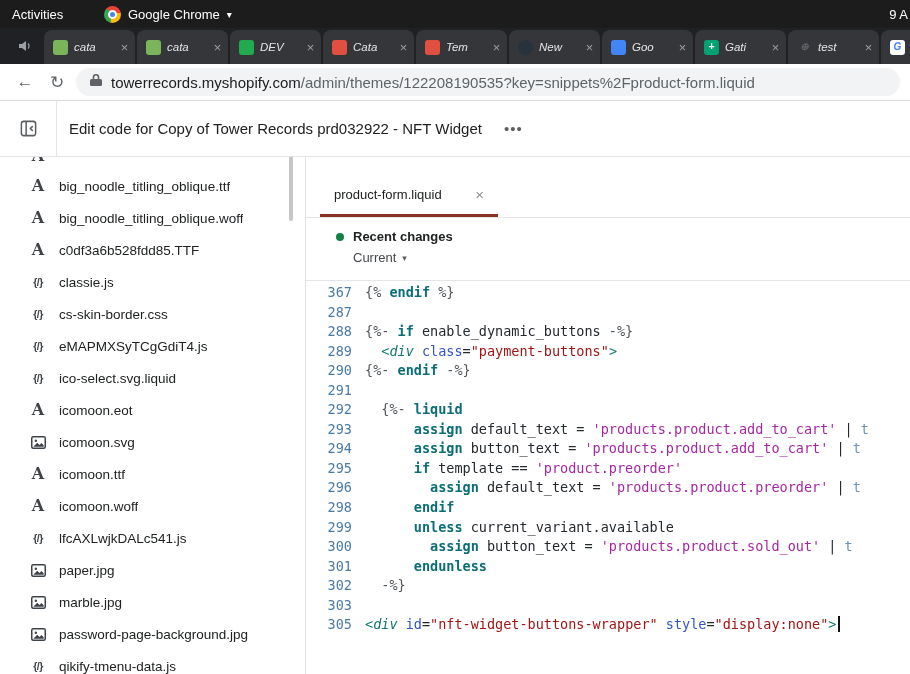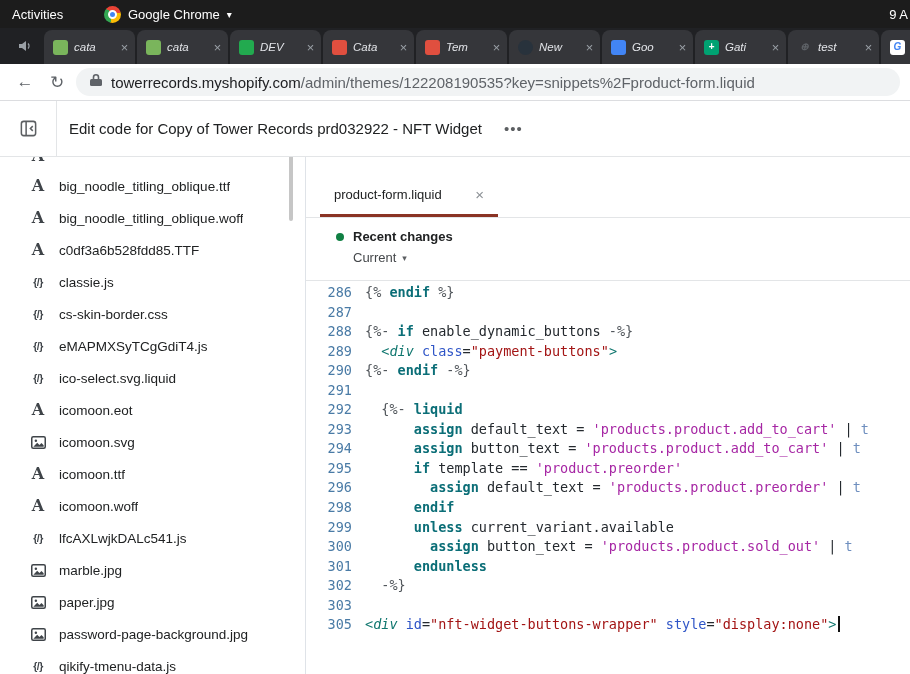--- a/index.html
+++ b/index.html
@@ -262,31 +262,31 @@
             <span class="fname">lfcAXLwjkDALc541.js</span>
           </div>
           <div class="file">
             <span class="ficon image">
               <svg viewBox="0 0 16 16" width="15" height="15">
                 <rect x="0.8" y="1.8" width="14.4" height="12.4" rx="1.6" fill="none" stroke="#3f4449" stroke-width="1.6"></rect>
                 <circle cx="5.2" cy="6.2" r="1.3" fill="#3f4449"></circle>
                 <path d="M2.5 12.6 6.6 8.2 9 10.6 11.2 8.6 13.5 11v1.6z" fill="#3f4449"></path>
               </svg>
             </span>
-            <span class="fname">marble.jpg</span>
+            <span class="fname">paper.jpg</span>
           </div>
           <div class="file">
             <span class="ficon image">
               <svg viewBox="0 0 16 16" width="15" height="15">
                 <rect x="0.8" y="1.8" width="14.4" height="12.4" rx="1.6" fill="none" stroke="#3f4449" stroke-width="1.6"></rect>
                 <circle cx="5.2" cy="6.2" r="1.3" fill="#3f4449"></circle>
                 <path d="M2.5 12.6 6.6 8.2 9 10.6 11.2 8.6 13.5 11v1.6z" fill="#3f4449"></path>
               </svg>
             </span>
-            <span class="fname">paper.jpg</span>
+            <span class="fname">marble.jpg</span>
           </div>
           <div class="file">
             <span class="ficon image">
               <svg viewBox="0 0 16 16" width="15" height="15">
                 <rect x="0.8" y="1.8" width="14.4" height="12.4" rx="1.6" fill="none" stroke="#3f4449" stroke-width="1.6"></rect>
                 <circle cx="5.2" cy="6.2" r="1.3" fill="#3f4449"></circle>
                 <path d="M2.5 12.6 6.6 8.2 9 10.6 11.2 8.6 13.5 11v1.6z" fill="#3f4449"></path>
               </svg>
             </span>
             <span class="fname">password-page-background.jpg</span>
@@ -314,21 +314,21 @@
           <span>Recent changes</span>
         </div>
         <div class="changes-row2">
           <span>Current</span>
           <span class="dd-caret">▾</span>
         </div>
       </div>
 
       <div class="editor">
         <div>
-            <div class="cline"><span class="lnum">286</span><span class="ltext"><span class="tk-d">{% </span><span class="tk-k">endif</span><span class="tk-d"> %}</span></span></div>
+            <div class="cline"><span class="lnum">367</span><span class="ltext"><span class="tk-d">{% </span><span class="tk-k">endif</span><span class="tk-d"> %}</span></span></div>
             <div class="cline"><span class="lnum">287</span><span class="ltext"></span></div>
             <div class="cline"><span class="lnum">288</span><span class="ltext"><span class="tk-d">{%- </span><span class="tk-k">if</span><span class="tk-p"> enable_dynamic_buttons </span><span class="tk-d">-%}</span></span></div>
             <div class="cline"><span class="lnum">289</span><span class="ltext"><span class="tk-p">  </span><span class="tk-t">&lt;div</span><span class="tk-p"> </span><span class="tk-a">class</span><span class="tk-p">=</span><span class="tk-as">"payment-buttons"</span><span class="tk-t">&gt;</span></span></div>
             <div class="cline"><span class="lnum">290</span><span class="ltext"><span class="tk-d">{%- </span><span class="tk-k">endif</span><span class="tk-d"> -%}</span></span></div>
             <div class="cline"><span class="lnum">291</span><span class="ltext"></span></div>
             <div class="cline"><span class="lnum">292</span><span class="ltext"><span class="tk-p">  </span><span class="tk-d">{%- </span><span class="tk-k">liquid</span></span></div>
             <div class="cline"><span class="lnum">293</span><span class="ltext"><span class="tk-p">      </span><span class="tk-k">assign</span><span class="tk-p"> default_text = </span><span class="tk-s">'products.product.add_to_cart'</span><span class="tk-p"> | </span><span class="tk-f">t</span></span></div>
             <div class="cline"><span class="lnum">294</span><span class="ltext"><span class="tk-p">      </span><span class="tk-k">assign</span><span class="tk-p"> button_text = </span><span class="tk-s">'products.product.add_to_cart'</span><span class="tk-p"> | </span><span class="tk-f">t</span></span></div>
             <div class="cline"><span class="lnum">295</span><span class="ltext"><span class="tk-p">      </span><span class="tk-k">if</span><span class="tk-p"> template == </span><span class="tk-s">'product.preorder'</span></span></div>
             <div class="cline"><span class="lnum">296</span><span class="ltext"><span class="tk-p">        </span><span class="tk-k">assign</span><span class="tk-p"> default_text = </span><span class="tk-s">'products.product.preorder'</span><span class="tk-p"> | </span><span class="tk-f">t</span></span></div>

